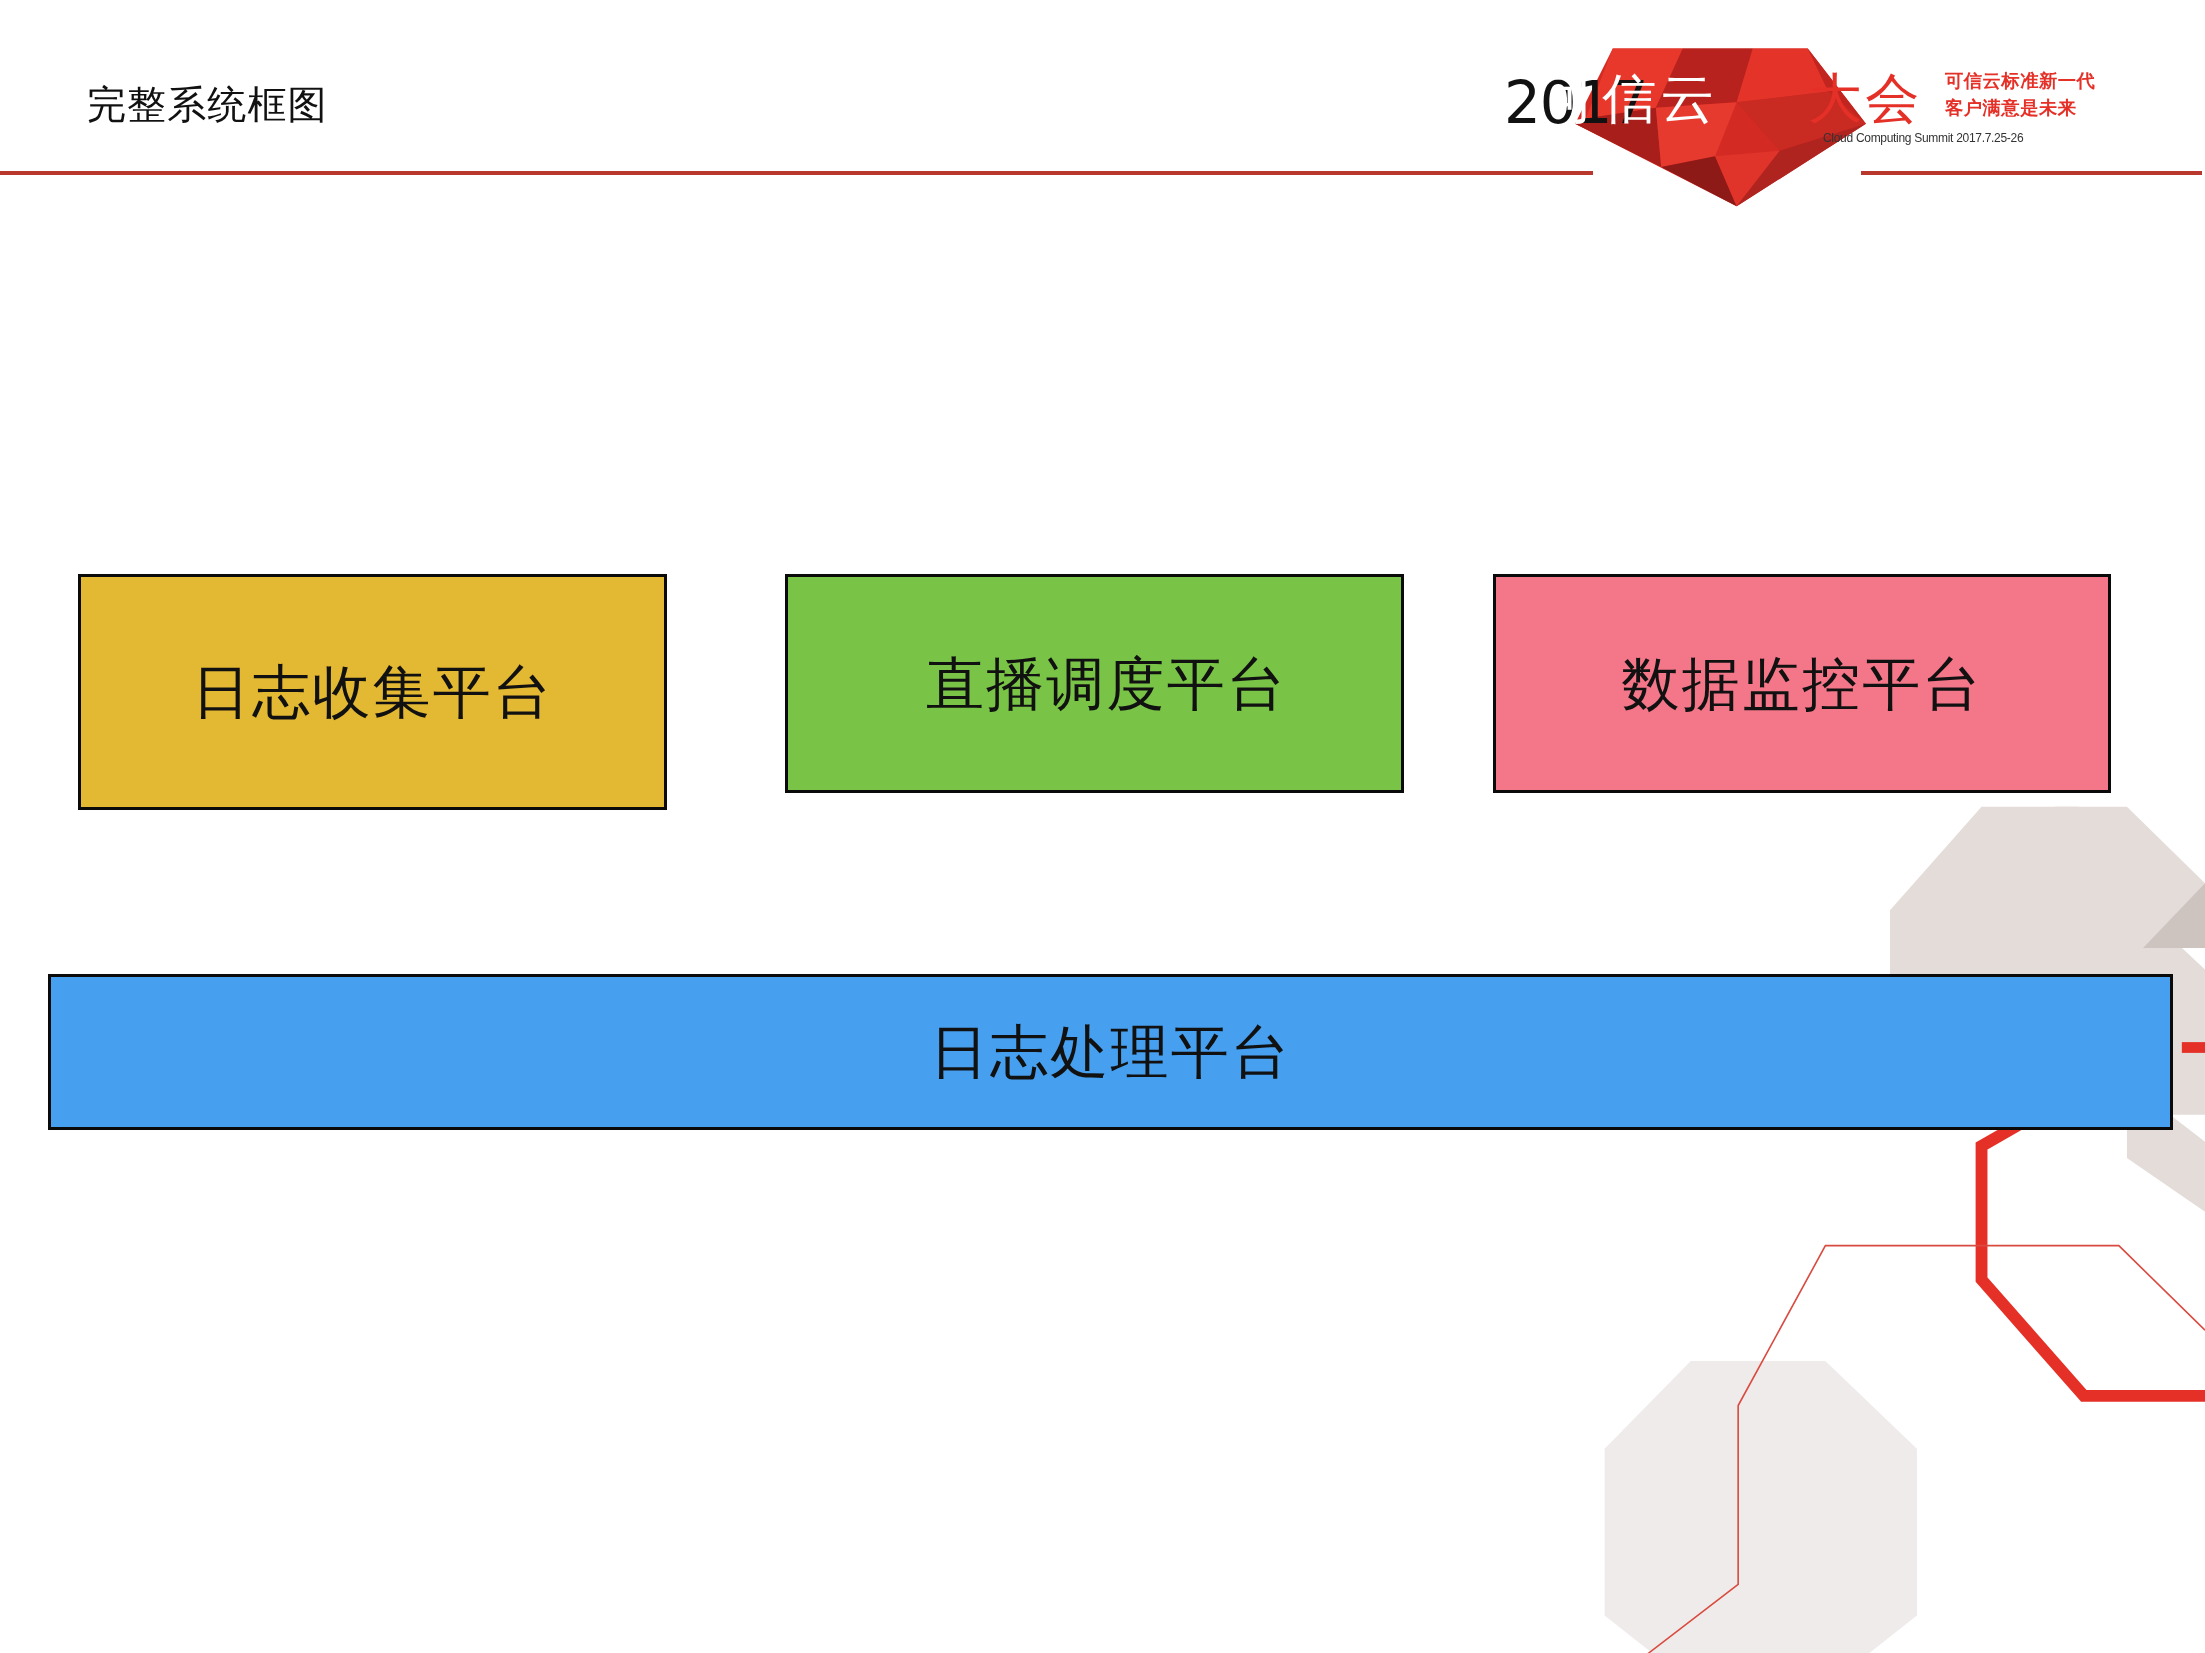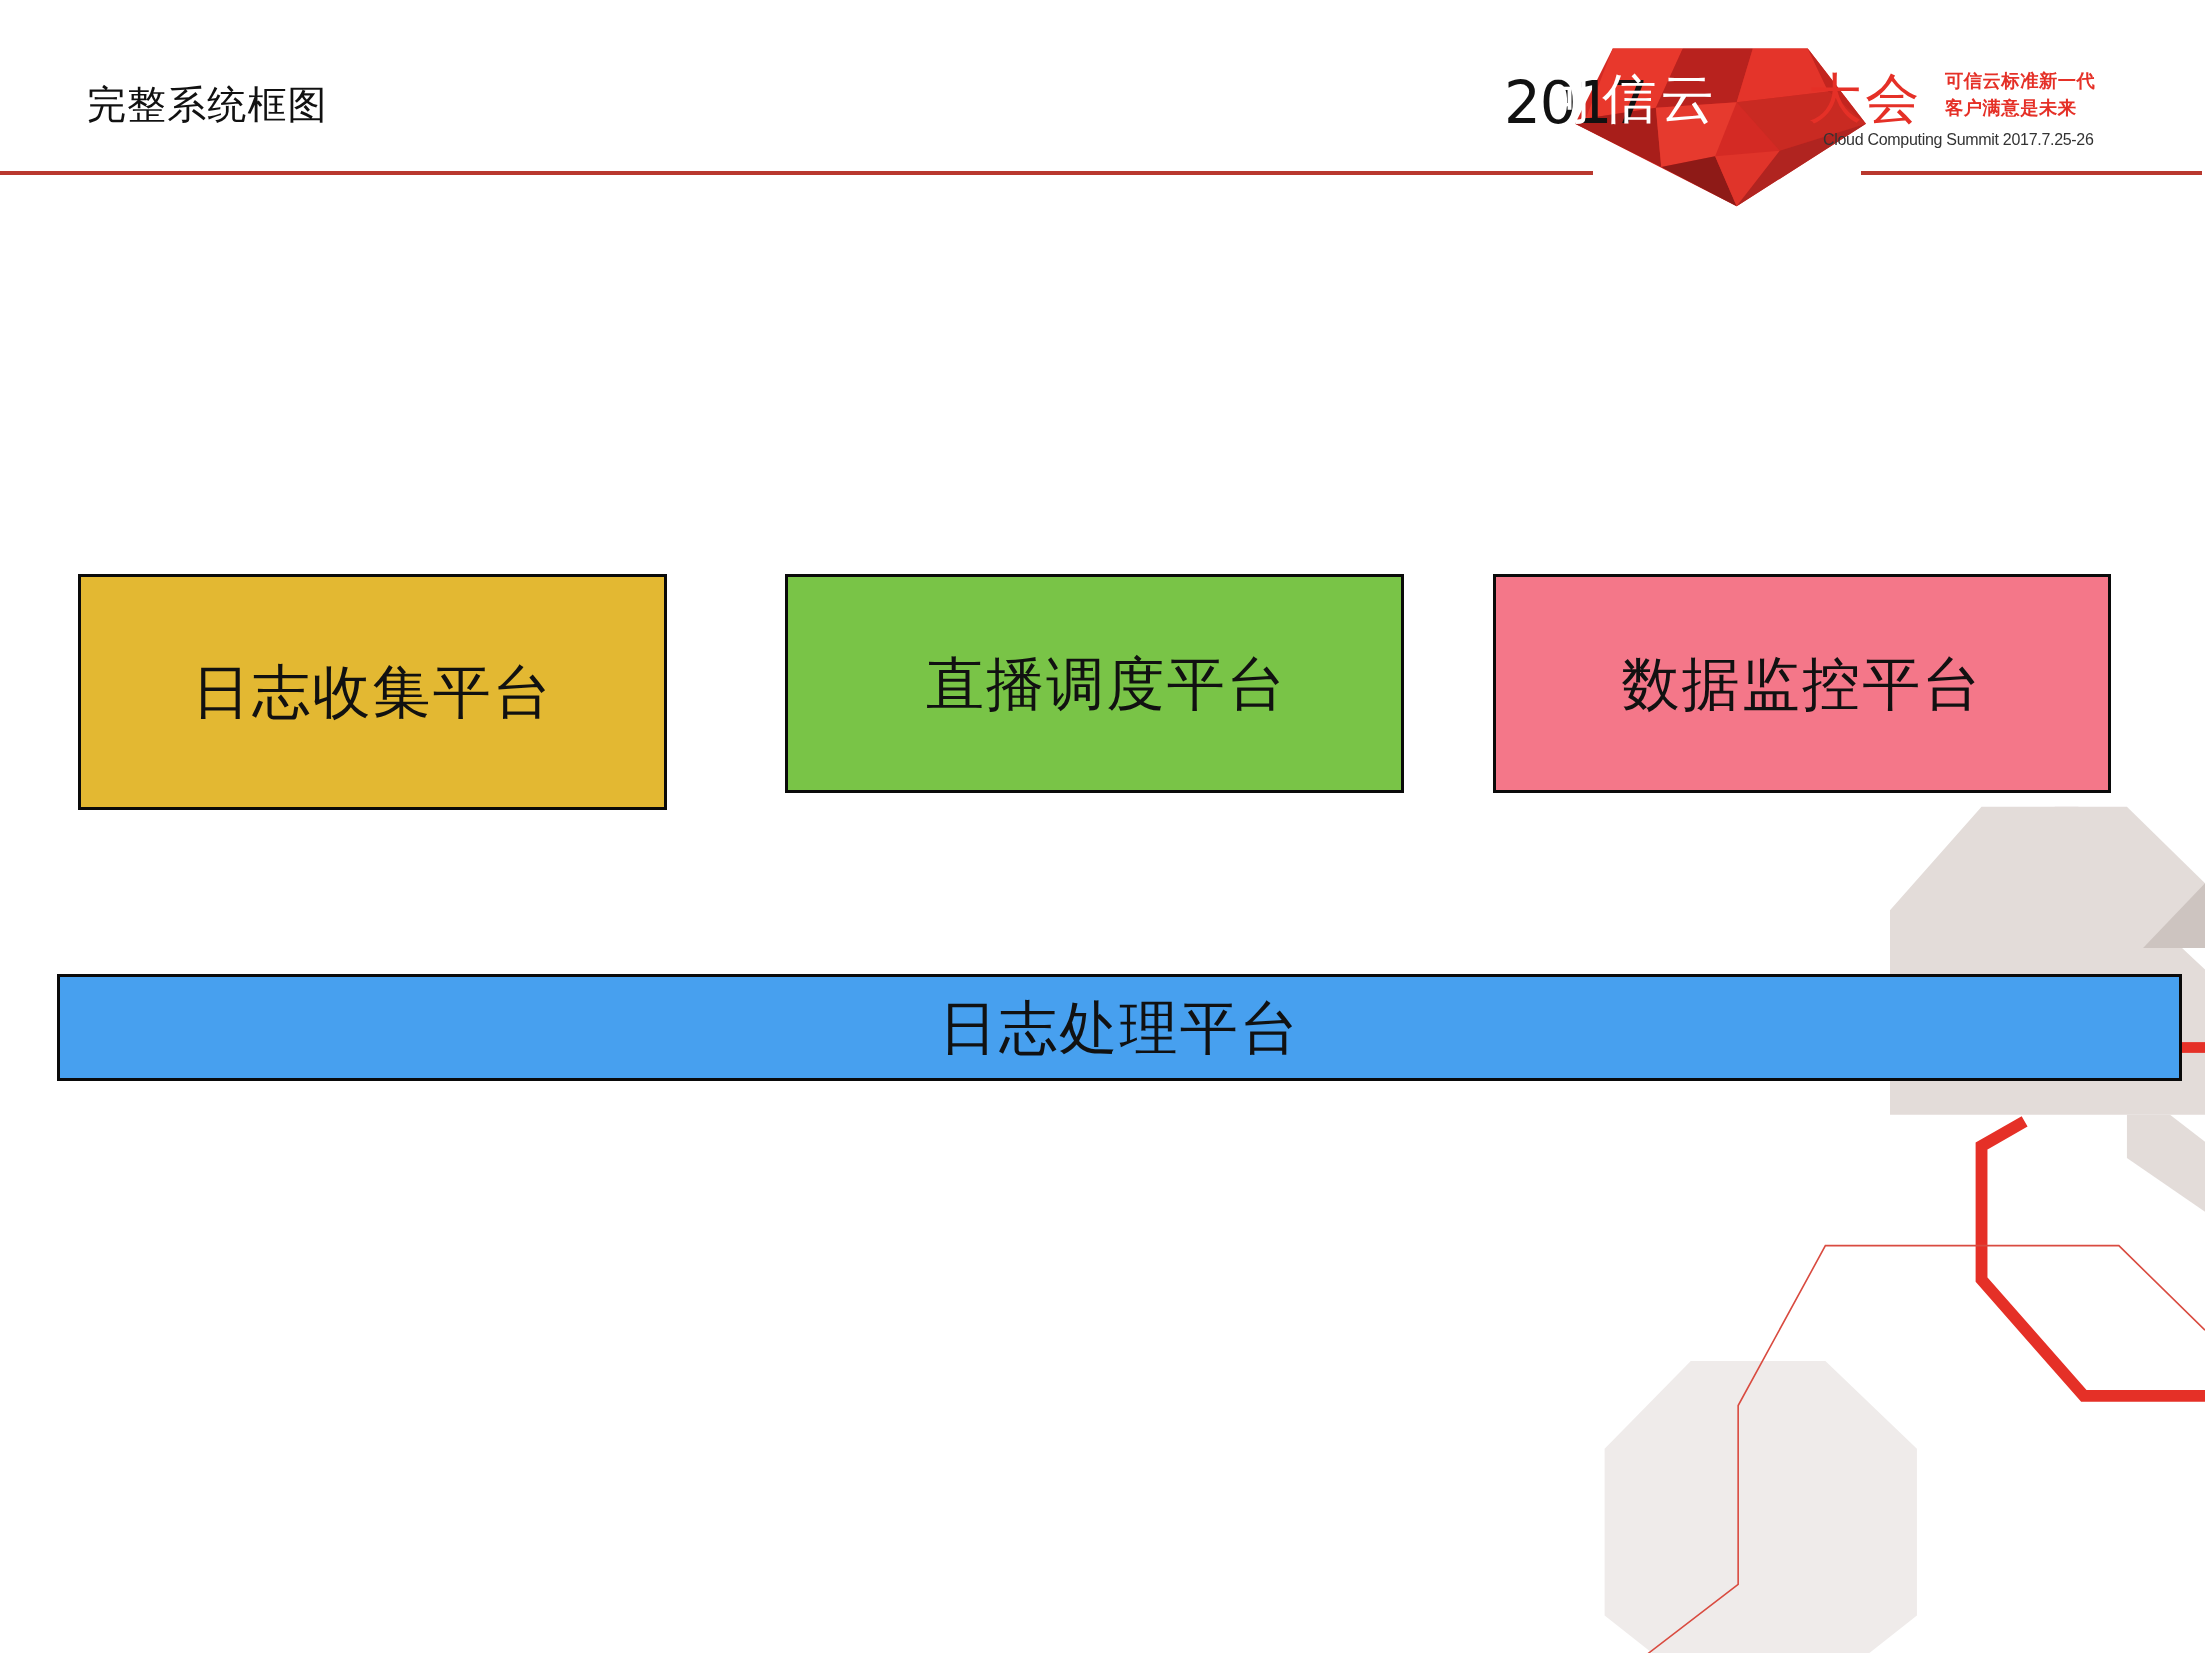--- a/index.html
+++ b/index.html
@@ -67,21 +67,21 @@
       font-size: 18.3px;
       font-weight: bold;
       color: #e53027;
       line-height: 27px;
       white-space: nowrap;
       letter-spacing: 0.5px;
     }
     .logo-subtitle {
       left: 1823px; top: 131px;
       font-family: "Liberation Sans", sans-serif;
-      font-size: 16px;
+      font-size: 12px;
       color: #333333;
       white-space: nowrap;
       letter-spacing: -0.3px;
     }
 
     
     .deco { left: 0; top: 0; width: 2205px; height: 1654px; pointer-events: none; }
 
     
     .platform-box {
@@ -96,21 +96,21 @@
       font-family: "DejaVu Sans", "Liberation Sans", sans-serif;
       font-size: 58px;
       color: #111111;
       letter-spacing: 2.2px;
       white-space: nowrap;
       line-height: 1;
     }
     .box-collect  { left: 78px;  top: 574px; width: 589px; height: 236px; }
     .box-schedule { left: 785px; top: 574px; width: 619px; height: 219px; }
     .box-monitor  { left: 1493px; top: 574px; width: 618px; height: 219px; }
-    .box-process  { left: 57px;  top: 974px; width: 2125px; height: 107px; }
+    .box-process  { left: 48px;  top: 974px; width: 2125px; height: 156px; }
   </style>
 </head>
 <body>
 
 <svg class="abs deco" viewBox="0 0 4095 3071" xmlns="http://www.w3.org/2000/svg">
 
   <polygon points="3680,1498 3860,1498 3860,1580 4095,1800 4095,2070 3880,2070 3510,2070 3510,1690" fill="#e3dcd9"></polygon>
   <polygon points="3816,1498 3950,1498 4095,1640 4095,1760 3980,1760 3816,1620" fill="#e3dcd9"></polygon>
   <polygon points="3980,1760 4095,1640 4095,1760" fill="#cdc4c0"></polygon>
   <polygon points="3950,2070 4030,2070 4095,2120 4095,2250 3950,2150" fill="#e3dcd9"></polygon>

